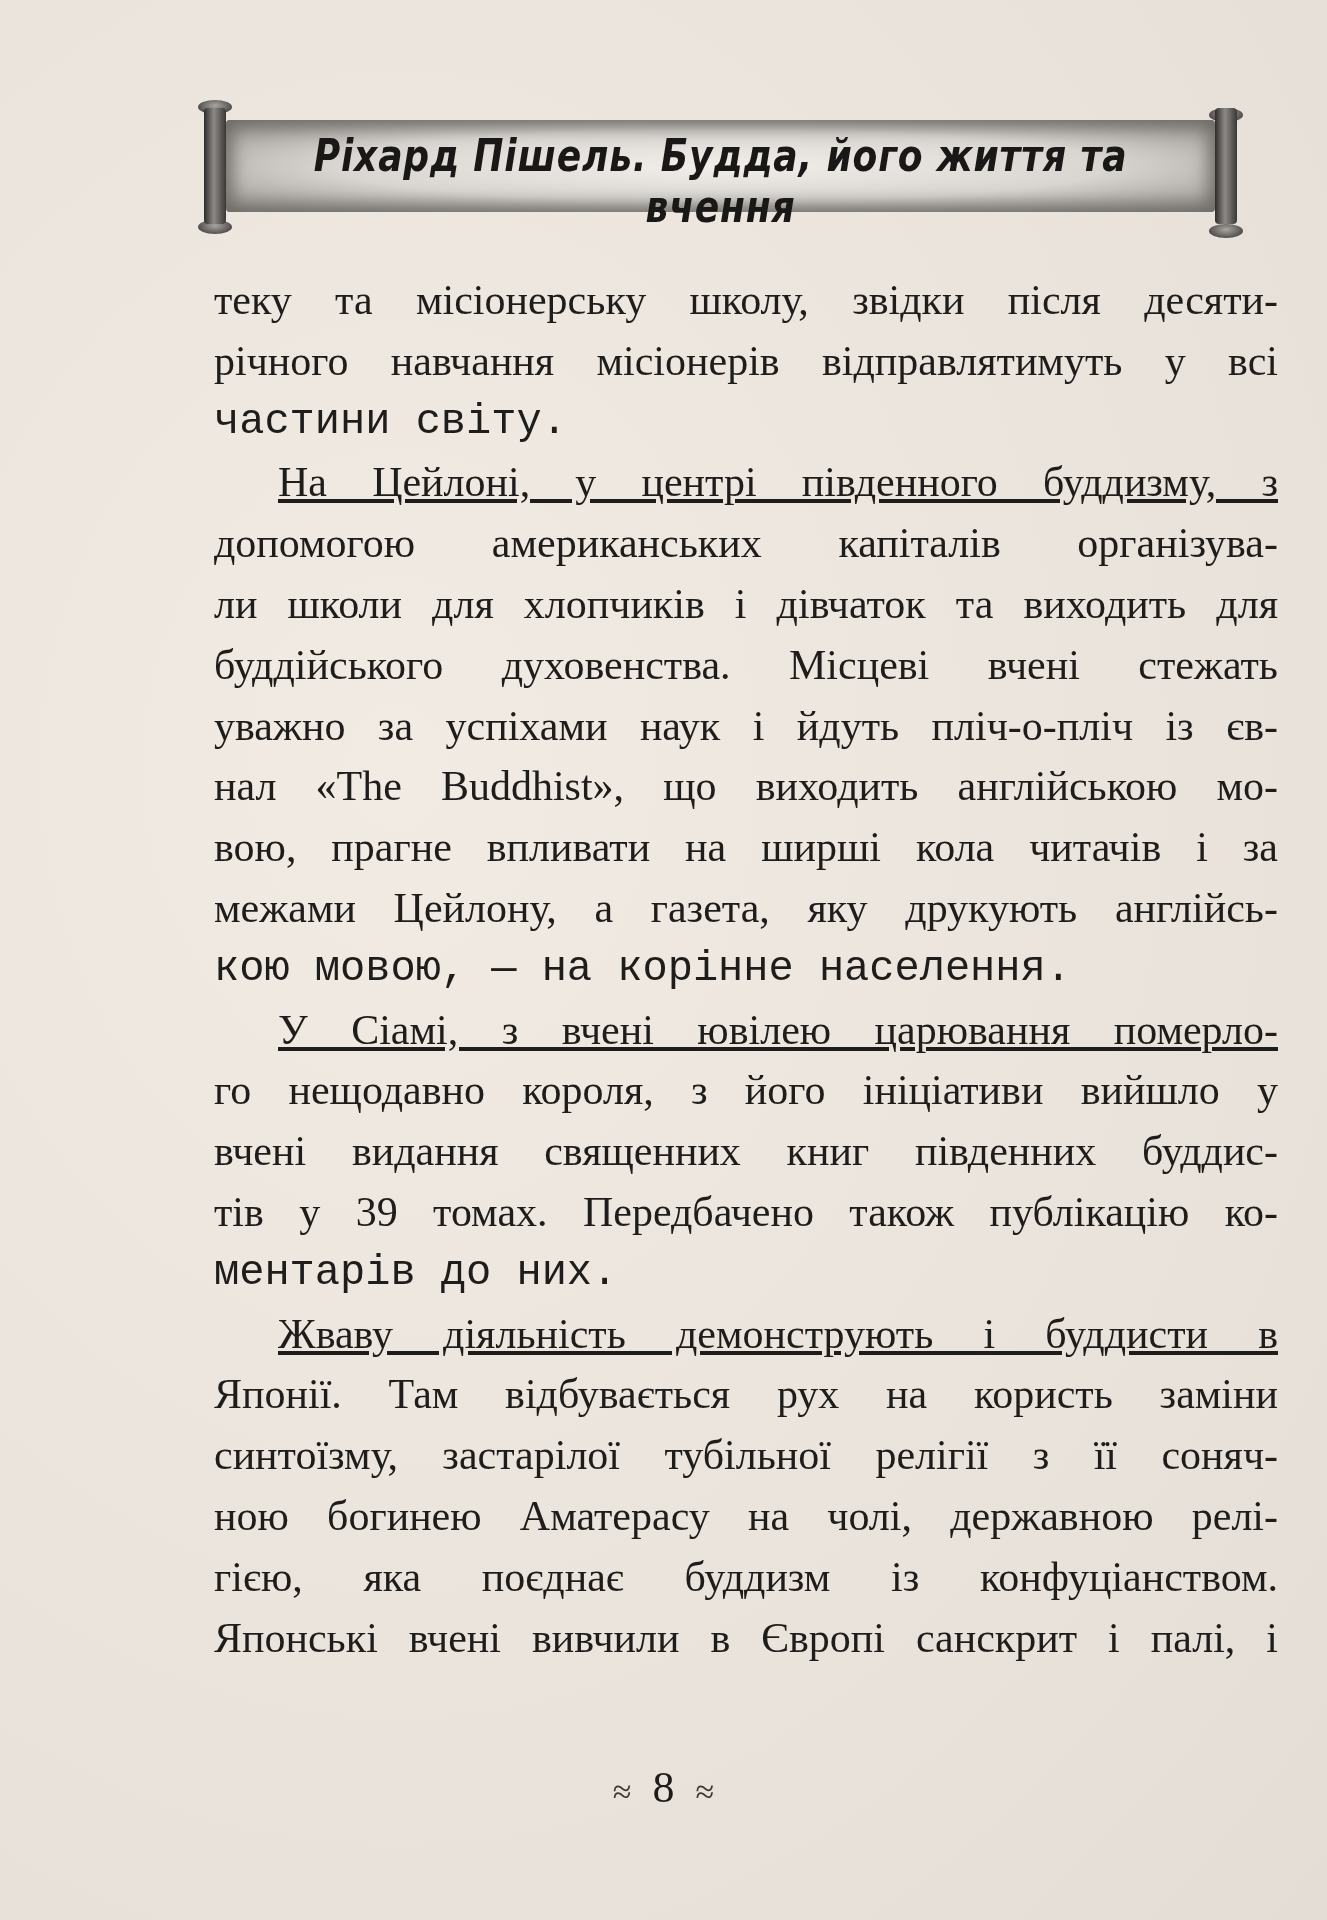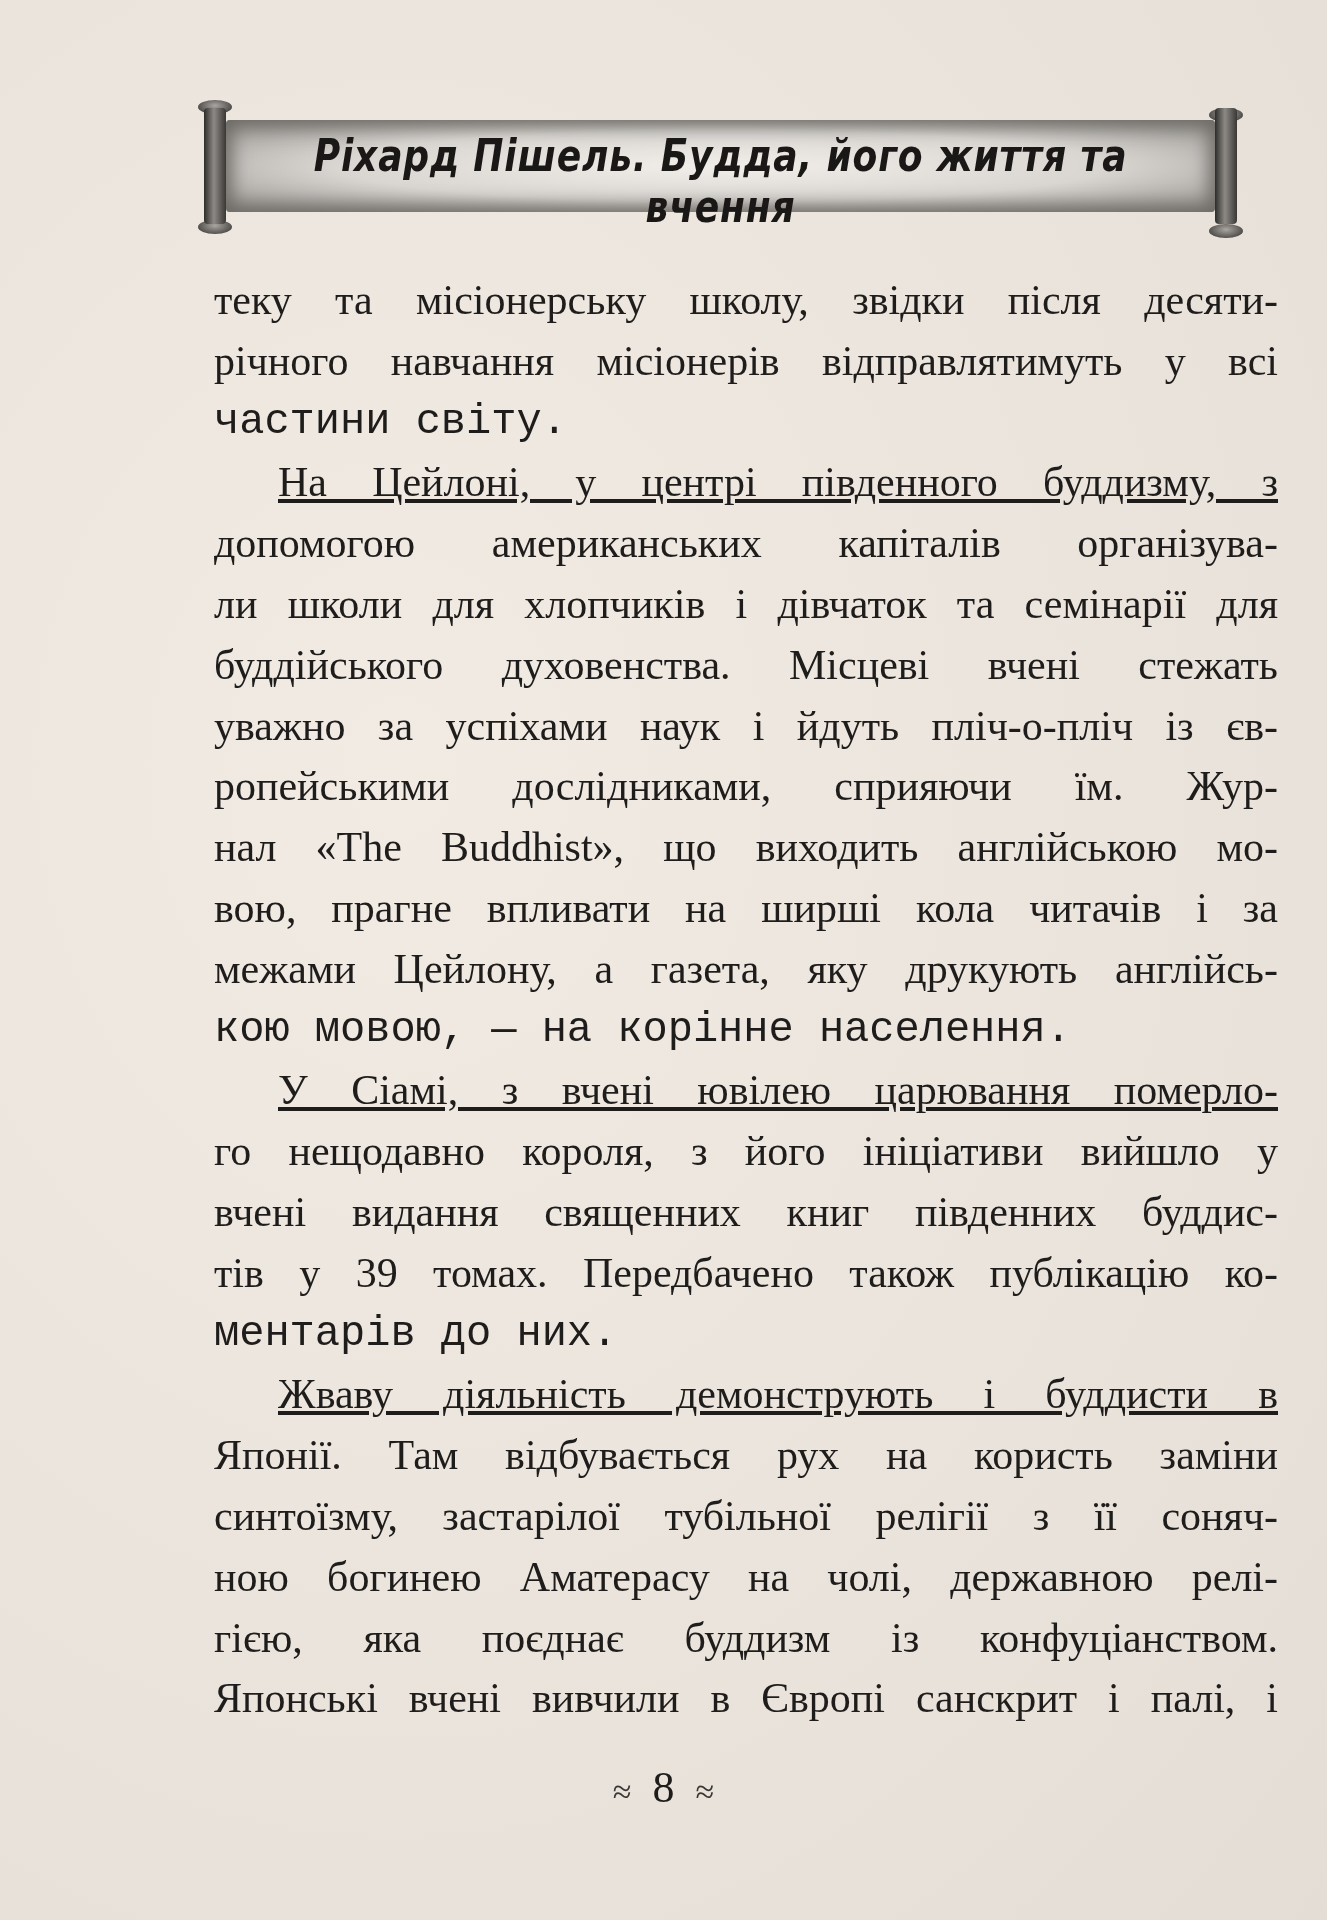--- a/index.html
+++ b/index.html
@@ -63,24 +63,23 @@
   <div class="rod right"></div>
   <div class="header-title">Ріхард Пішель. Будда, його життя та вчення</div>
 </div>
 
 <div class="text-block" id="text-block">
     <span class="line">теку та місіонерську школу, звідки після десяти-</span>
     <span class="line">річного навчання місіонерів відправлятимуть у всі</span>
     <span class="line last">частини світу.</span>
     <span class="line indent">На Цейлоні, у центрі південного буддизму, з</span>
     <span class="line">допомогою американських капіталів організува-</span>
-    <span class="line">ли школи для хлопчиків і дівчаток та семінарії для</span>
+    <span class="line">ли школи для хлопчиків і дівчаток та виходить для</span>
     <span class="line">буддійського духовенства. Місцеві вчені стежать</span>
     <span class="line">уважно за успіхами наук і йдуть пліч-о-пліч із єв-</span>
-    <span class="line">ропейськими дослідниками, сприяючи їм. Жур-</span>
     <span class="line">нал «The Buddhist», що виходить англійською мо-</span>
     <span class="line">вою, прагне впливати на ширші кола читачів і за</span>
     <span class="line">межами Цейлону, а газета, яку друкують англійсь-</span>
     <span class="line last">кою мовою, — на корінне населення.</span>
     <span class="line indent">У Сіамі, з вчені ювілею царювання померло-</span>
     <span class="line">го нещодавно короля, з його ініціативи вийшло у</span>
     <span class="line">вчені видання священних книг південних буддис-</span>
     <span class="line">тів у 39 томах. Передбачено також публікацію ко-</span>
     <span class="line last">ментарів до них.</span>
     <span class="line indent">Жваву діяльність демонструють і буддисти в</span>

